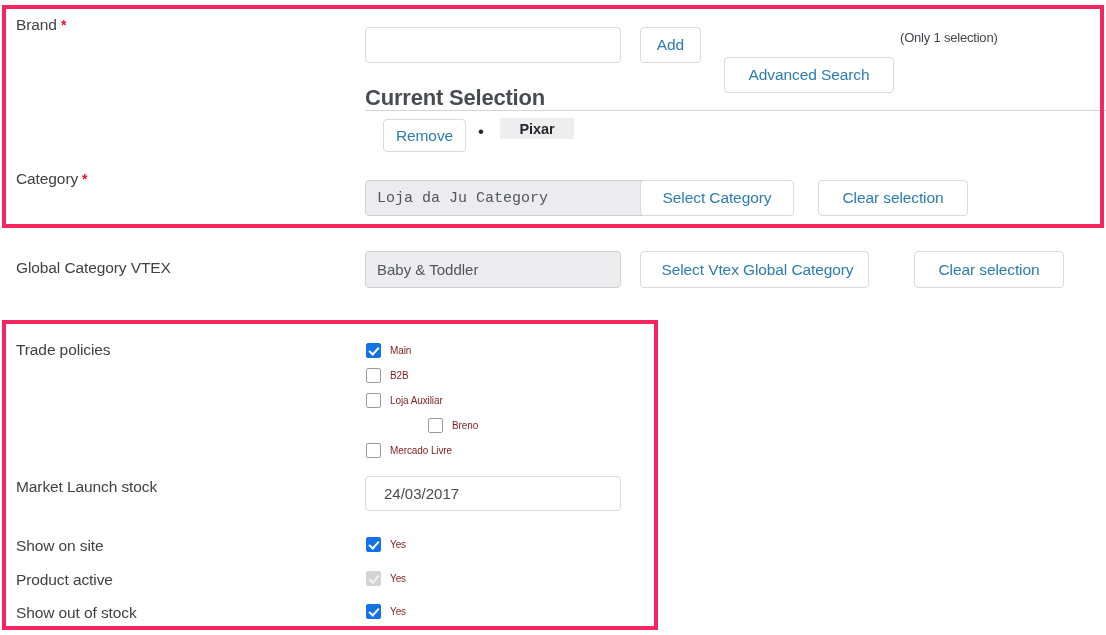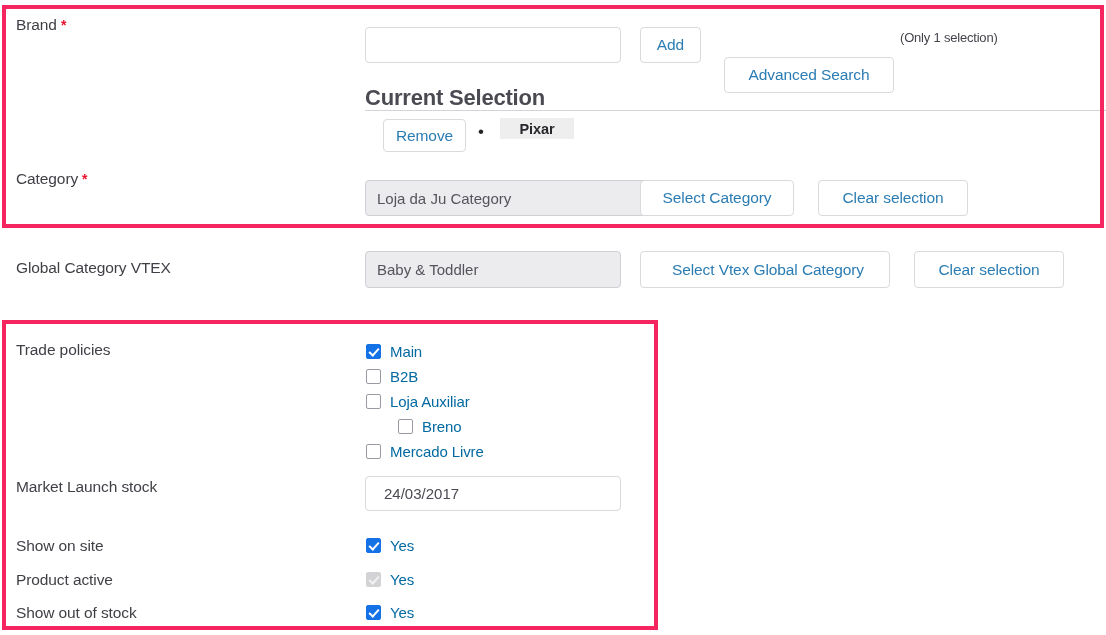--- a/index.html
+++ b/index.html
@@ -164,22 +164,22 @@
   }
   .cb.checked.disabled {
     background: #d3d3d6;
     border-color: #d3d3d6;
     cursor: default;
   }
   .cb.checked.disabled::after {
     border-color: #f3f3f4;
   }
   .cb-label {
-    font-size: 15px;
-    color: #0369a1;
+    font-size: 10px;
+    color: #7f1d1d;
     letter-spacing: -0.1px;
   }
 </style>
 </head>
 <body>
 
 <div class="hl-box" id="hl-top"></div>
 <div class="hl-box" id="hl-bottom"></div>
 
 <div class="label" style="left:16px; top:16px;">
@@ -201,52 +201,52 @@
 <div class="btn" style="left:383px; top:119px; width:83px; height:33px;">Remove</div>
 
 <div class="bullet" style="left:478px; top:123px;">•</div>
 
 <div class="chip" style="left:500px; top:118px; width:74px; height:21px;">Pixar</div>
 
 <div class="label" style="left:16px; top:170px;">
   <span>Category</span><span class="req">*</span>
 </div>
 
-<input class="txt-input disabled" style="left: 365px; top: 180px; width: 308px; height: 36px;" readonly="" value="Loja da Ju Category">
+<input class="txt-input disabled" style="left: 365px; top: 180px; width: 308px; height: 36px; font-family: Liberation Mono, monospace;" readonly="" value="Loja da Ju Category">
 
 <div class="btn" style="left:640px; top:180px; width:154px; height:36px;">Select Category</div>
 
 <div class="btn" style="left:818px; top:180px; width:150px; height:36px;">Clear selection</div>
 
 <div class="label" style="left:16px; top:259px;">Global Category VTEX</div>
 
 <input class="txt-input disabled" style="left: 365px; top: 251px; width: 256px; height: 37px;" readonly="" value="Baby &amp; Toddler">
 
-<div class="btn" style="left:640px; top:251px; width:250px; height:37px;padding-left:6px;">Select Vtex Global Category</div>
+<div class="btn" style="left:640px; top:251px; width:229px; height:37px;padding-left:6px;">Select Vtex Global Category</div>
 
 <div class="btn" style="left:914px; top:251px; width:150px; height:37px;">Clear selection</div>
 
 <div class="label" style="left:16px; top:341px;">Trade policies</div>
 
 <div class="cb-row" style="left:366px; top:343px;">
   <span class="cb checked"></span>
   <span class="cb-label">Main</span>
 </div>
 
 <div class="cb-row" style="left:366px; top:368px;">
   <span class="cb"></span>
   <span class="cb-label">B2B</span>
 </div>
 
 <div class="cb-row" style="left:366px; top:393px;">
   <span class="cb"></span>
   <span class="cb-label">Loja Auxiliar</span>
 </div>
 
-<div class="cb-row" style="left:350px; top:418px;padding-left:48px;">
+<div class="cb-row" style="left:380px; top:418px;padding-left:48px;">
   <span class="cb"></span>
   <span class="cb-label">Breno</span>
 </div>
 
 <div class="cb-row" style="left:366px; top:443px;">
   <span class="cb"></span>
   <span class="cb-label">Mercado Livre</span>
 </div>
 
 <div class="label" style="left:16px; top:478px;">Market Launch stock</div>

